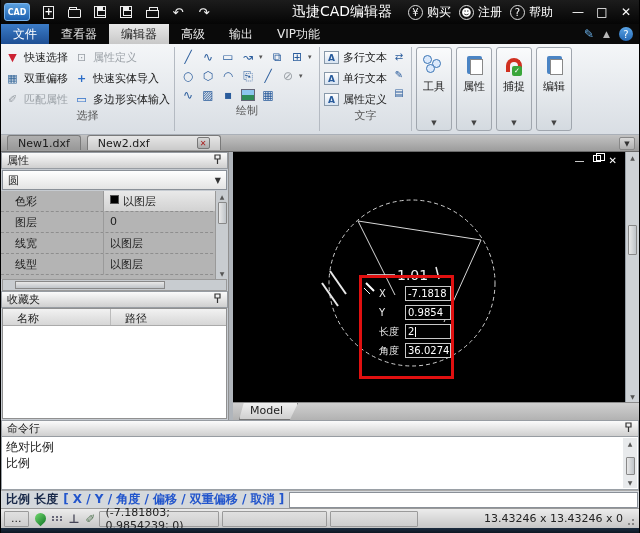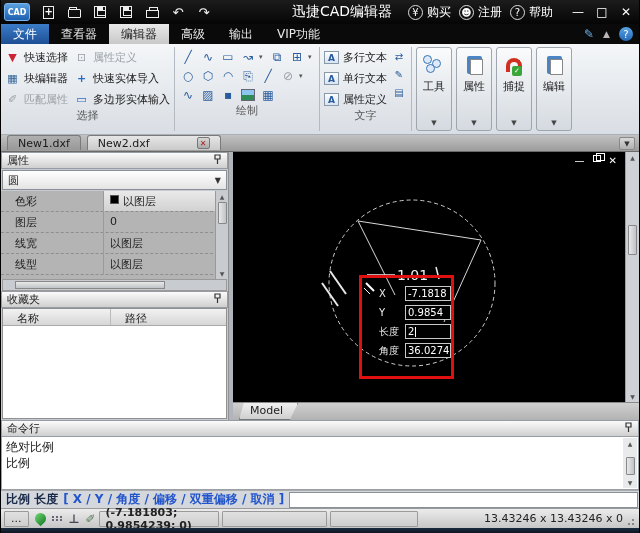--- a/index.html
+++ b/index.html
@@ -135,21 +135,21 @@
 
   
   .statusbar { height:20px; background:linear-gradient(#ececec,#c6c6c6); border-top:1px solid #9a9a9a; display:flex; align-items:center; font-size:11px; color:#222; flex:none; }
   .scell { height:16px; border:1px solid #9a9a9a; border-radius:1px; background:linear-gradient(#e0e0e0,#cecece); display:flex; align-items:center; padding:0 6px; margin-left:3px; }
   .sico { margin-left:6px; font-size:12px; display:flex; align-items:center; }
   .marker { width:11px; height:11px; border-radius:50% 50% 50% 0; background:linear-gradient(#6c6,#283); transform:rotate(-45deg); position:relative; }
   .griddots { display:grid; grid-template-columns:repeat(3,3px); grid-gap:1px; }
   .griddots i { width:2px; height:2px; background:#667; }
   .ortho { color:#445; font-weight:bold; }
   .sketch { color:#575; position:relative; }
-  .coordcell { width:120px; justify-content:center;font-weight:bold; }
+  .coordcell { width:120px; justify-content:center; }
   .empty1 { width:105px; } .empty2 { width:88px; }
   .sizecell { margin-left:auto; border:none; background:none; padding-right:4px; }
   .grip { width:10px; height:14px; margin-right:2px; background:
     radial-gradient(circle at 2px 12px,#888 1px,transparent 1.5px),
     radial-gradient(circle at 6px 12px,#888 1px,transparent 1.5px),
     radial-gradient(circle at 6px 8px,#888 1px,transparent 1.5px); }
   .bottomedge { height:5px; background:linear-gradient(#1b2c3f,#0d1622); flex:none; }
 </style>
 </head>
 <body>
@@ -216,21 +216,21 @@
   <div class="ribbon">
     <div class="rgroup">
       <div class="sel-cols">
         <div class="sel-col">
           <div class="ritem">
               <span class="rico funnel">▼</span>
               <span>快速选择</span>
             </div>
           <div class="ritem">
               <span class="rico sel-all">▦</span>
-              <span>块编辑器</span>
+              <span>双重偏移</span>
             </div>
           <div class="ritem disabled">
               <span class="rico match">✐</span>
               <span>匹配属性</span>
             </div>
         </div>
         <div class="sel-col">
           <div class="ritem disabled">
               <span class="rico blockedit">⊡</span>
               <span>属性定义</span>

